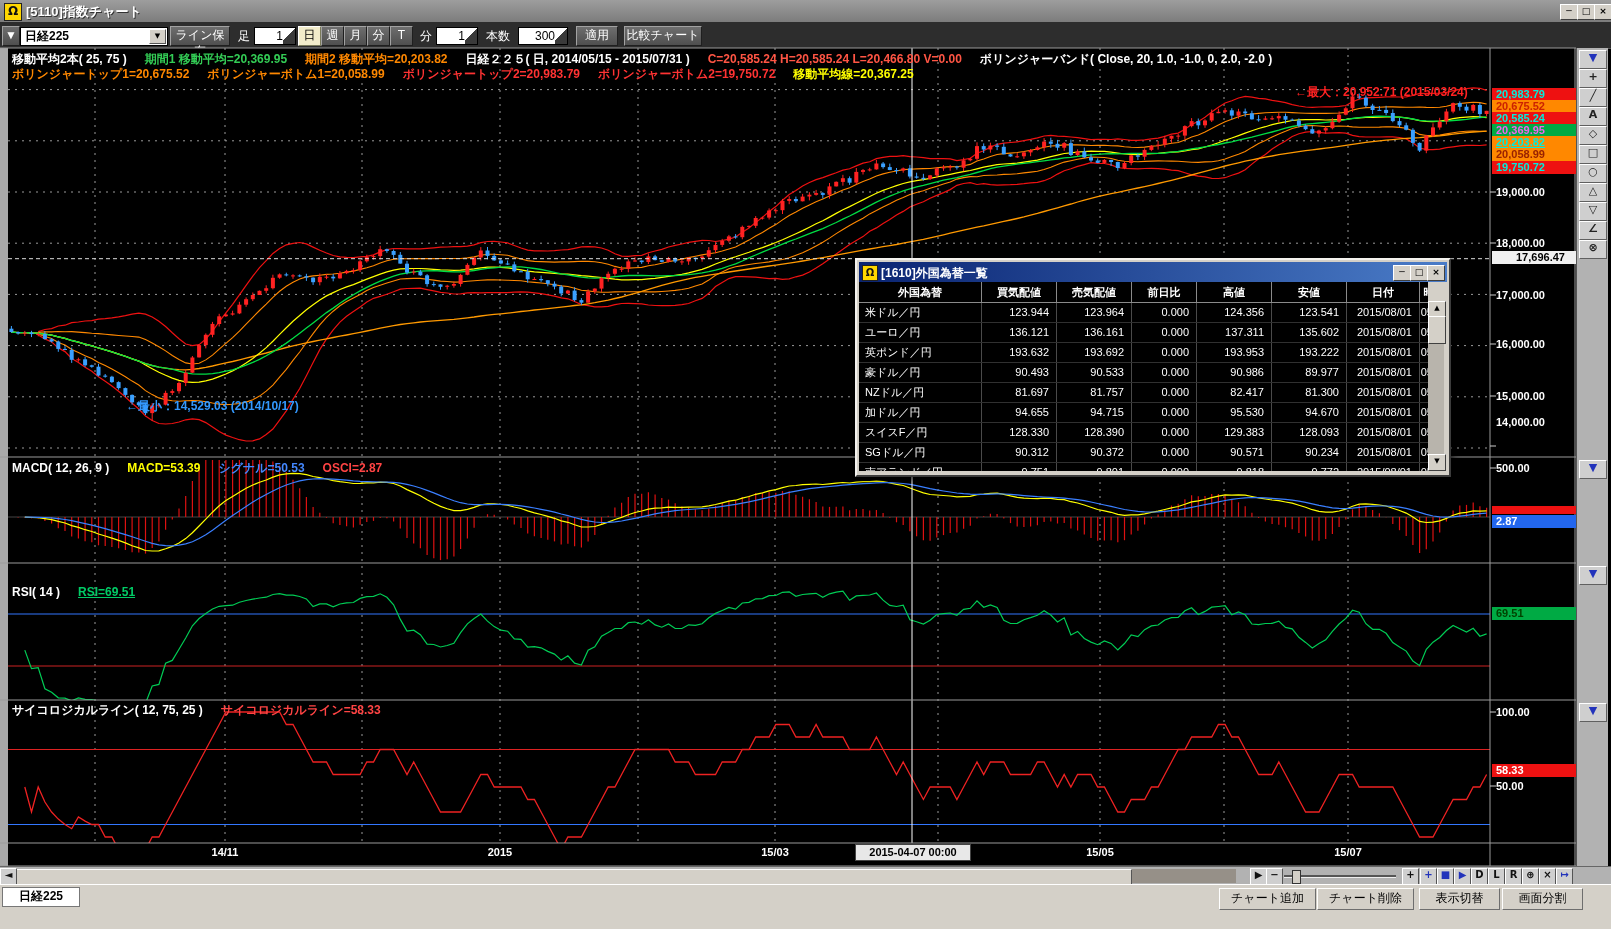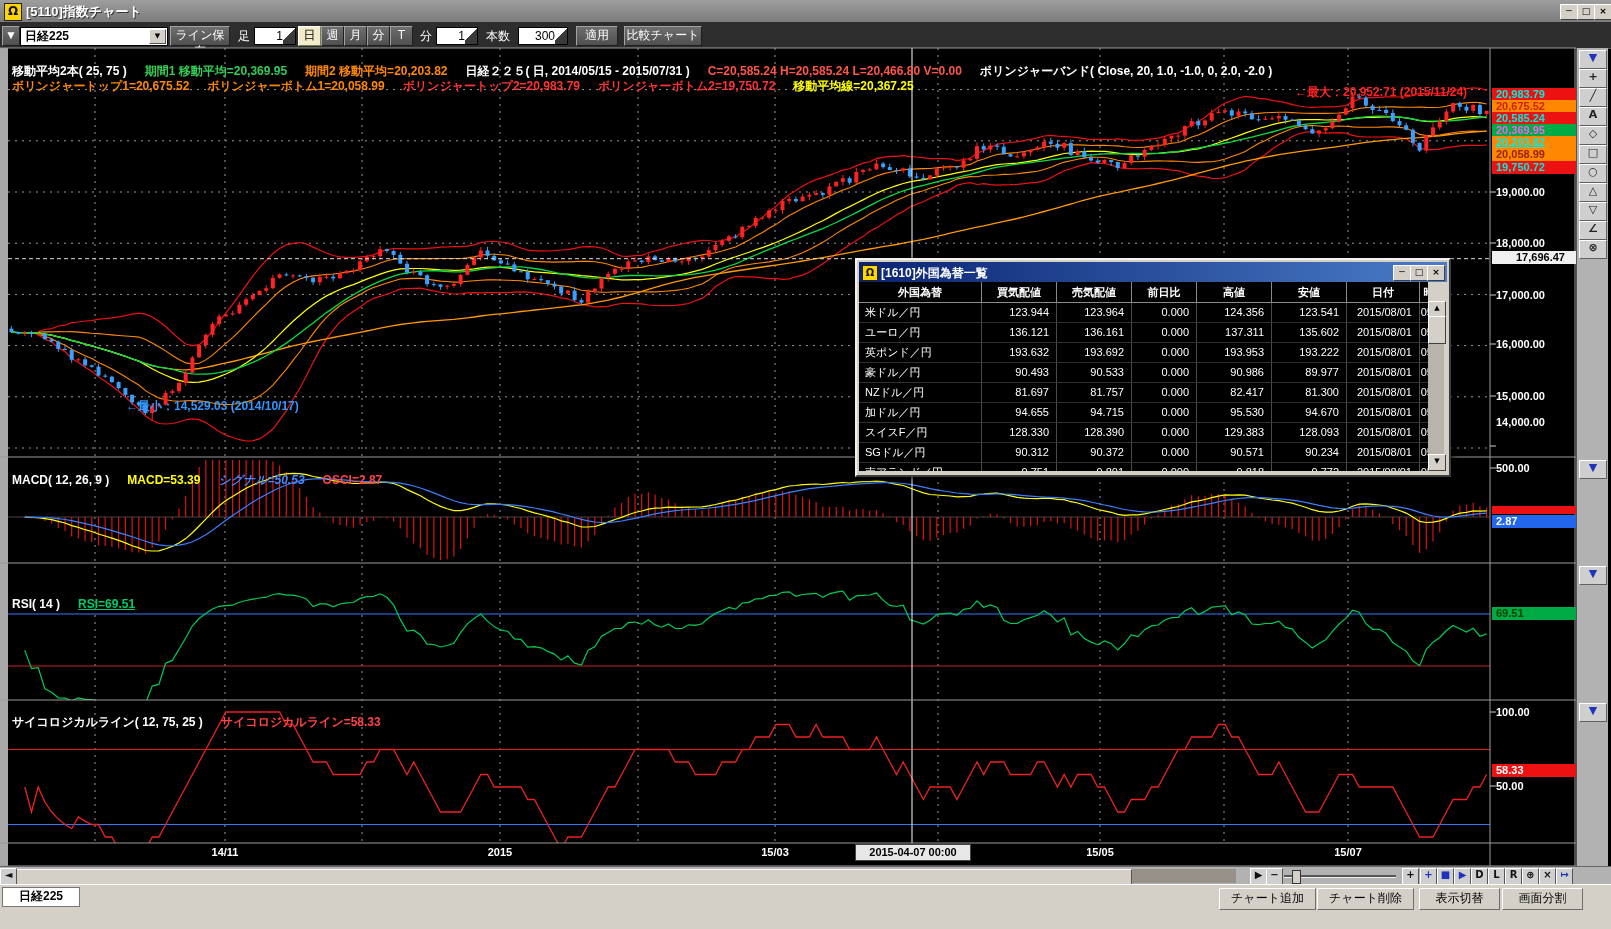--- a/index.html
+++ b/index.html
@@ -12,21 +12,21 @@
   .winbtn{position:absolute;top:4px;width:16px;height:14px;background:#d4d0c8;border:1px solid;border-color:#fff #404040 #404040 #fff;color:#000;font:bold 9px "DejaVu Sans",sans-serif;text-align:center;line-height:12px;}
   
   #toolbar{position:absolute;left:0;top:22px;width:1611px;height:26px;background:#2d2d2d;border-bottom:1px solid #555;}
   .tbtn{position:absolute;top:4px;height:18px;background:linear-gradient(#6e6e6e,#4f4f4f);border:1px solid;border-color:#a2a2a2 #1f1f1f #1f1f1f #a2a2a2;color:#fff;font:12px "Liberation Sans",sans-serif;text-align:center;line-height:16px;}
   .tlabel{position:absolute;top:6px;color:#fff;font:12px "Liberation Sans",sans-serif;}
   .tinput{position:absolute;top:5px;height:16px;background:#fff;color:#000;font:12px "Liberation Sans",sans-serif;text-align:right;line-height:16px;padding-right:2px;border:1px solid #000;}
   .spin{position:absolute;top:5px;width:12px;height:16px;background:linear-gradient(135deg,#fff 46%,#3a3a3a 46%);border:1px solid #000;border-left:none;}
   .pbtn{color:#fff;}
   .pbtn.active{background:#f2ecca;color:#000;border-color:#fff #7a7a5a #7a7a5a #fff;}
   
-  .hdrrow{position:absolute;left:12px;white-space:nowrap;font:bold 12px "Liberation Sans",sans-serif;z-index:3;margin-top:12px;}
+  .hdrrow{position:absolute;left:12px;white-space:nowrap;font:bold 12px "Liberation Sans",sans-serif;z-index:3;}
   .hdrrow span{margin-right:18px;}
   .anno{position:absolute;font:bold 12px "Liberation Sans",sans-serif;white-space:nowrap;z-index:3;}
   
   #right-axis{position:absolute;left:0;top:0;z-index:3;}
   .ax{position:absolute;left:1492px;width:82px;height:13px;font:bold 11px "Liberation Sans",sans-serif;line-height:13px;color:#fff;padding-left:4px;white-space:nowrap;}
   .axstrip{position:absolute;left:1492px;width:86px;height:8px;}
   
   .xlab{position:absolute;top:846px;width:70px;margin-left:-35px;text-align:center;color:#fff;font:bold 11px "Liberation Sans",sans-serif;z-index:3;}
   #xh-label{position:absolute;left:855px;top:844px;width:114px;height:15px;background:#e8e8e8;border:1px solid #444;color:#000;font:bold 11px "Liberation Sans",sans-serif;text-align:center;line-height:14px;z-index:3;}
   
@@ -839,25 +839,25 @@
     <div class="spin" style="left:465px"></div>
     <div class="tlabel" style="left:486px">本数</div>
     <div class="tinput" style="left:518px;width:36px">300</div>
     <div class="spin" style="left:555px"></div>
     <div class="tbtn" style="left:576px;width:40px">適用</div>
     <div class="tbtn" style="left:624px;width:76px">比較チャート</div>
   </div>
 
   <div class="hdrrow" id="hdr1" style="top:51px"><span style="color: rgb(255, 255, 255);">移動平均2本( 25, 75 )</span><span style="color: rgb(51, 204, 85);">期間1 移動平均=20,369.95</span><span style="color: rgb(255, 136, 0);">期間2 移動平均=20,203.82</span><span style="color: rgb(255, 255, 255);">日経２２５( 日, 2014/05/15 - 2015/07/31 )</span><span style="color: rgb(255, 85, 68);">C=20,585.24 H=20,585.24 L=20,466.80 V=0.00</span><span style="color: rgb(255, 255, 255);">ボリンジャーバンド( Close, 20, 1.0, -1.0, 0, 2.0, -2.0 )</span></div>
   <div class="hdrrow" id="hdr2" style="top:66px"><span style="color: rgb(255, 136, 0);">ボリンジャートップ1=20,675.52</span><span style="color: rgb(255, 136, 0);">ボリンジャーボトム1=20,058.99</span><span style="color: rgb(255, 51, 51);">ボリンジャートップ2=20,983.79</span><span style="color: rgb(255, 51, 51);">ボリンジャーボトム2=19,750.72</span><span style="color: rgb(255, 255, 0);">移動平均線=20,367.25</span></div>
-  <div class="hdrrow" id="hdr-macd" style="top:460px"><span style="color: rgb(255, 255, 255);">MACD( 12, 26, 9 )</span><span style="color: rgb(255, 255, 0);">MACD=53.39</span><span style="color: rgb(68, 136, 255); font-style: italic;">シグナル=50.53</span><span style="color: rgb(255, 68, 68);">OSCI=2.87</span></div>
+  <div class="hdrrow" id="hdr-macd" style="top:460px"><span style="color: rgb(255, 255, 255);">MACD( 12, 26, 9 )</span><span style="color: rgb(255, 255, 0);">MACD=53.39</span><span style="color: rgb(68, 136, 255);">シグナル=50.53</span><span style="color: rgb(255, 68, 68);">OSCI=2.87</span></div>
   <div class="hdrrow" id="hdr-rsi" style="top:585px"><span style="color: rgb(255, 255, 255);">RSI( 14 )</span><span style="color: rgb(0, 204, 102); text-decoration: underline;">RSI=69.51</span></div>
   <div class="hdrrow" id="hdr-psy" style="top:702px"><span style="color: rgb(255, 255, 255);">サイコロジカルライン( 12, 75, 25 )</span><span style="color: rgb(255, 68, 68);">サイコロジカルライン=58.33</span></div>
 
-  <div class="anno" style="left:1295px;top:84px;color:#ff2222">←最大：20,952.71 (2015/11/24)</div>
+  <div class="anno" style="left:1295px;top:84px;color:#ff2222">←最大：20,952.71 (2015/03/24)</div>
   <div class="anno" style="left:126px;top:398px;color:#3399ff">←最小：14,529.03 (2014/10/17)</div>
 
   <div id="right-axis">
       <div class="ax" style="top: 88px; background: rgb(238, 17, 17); color: rgb(0, 238, 221);">20,983.79</div>
       <div class="ax" style="top: 100px; background: rgb(255, 136, 0); color: rgb(204, 34, 0);">20,675.52</div>
       <div class="ax" style="top: 112px; background: rgb(238, 17, 17); color: rgb(0, 238, 221);">20,585.24</div>
       <div class="ax" style="top: 124px; background: rgb(0, 170, 68); color: rgb(238, 102, 238);">20,369.95</div>
       <div class="ax" style="top: 136px; background: rgb(255, 136, 0); color: rgb(0, 238, 221); text-decoration: underline;">20,203.82</div>
       <div class="ax" style="top: 148px; background: rgb(255, 136, 0); color: rgb(153, 34, 0);">20,058.99</div>
       <div class="ax" style="top: 161px; background: rgb(238, 17, 17); color: rgb(0, 238, 221);">19,750.72</div>

